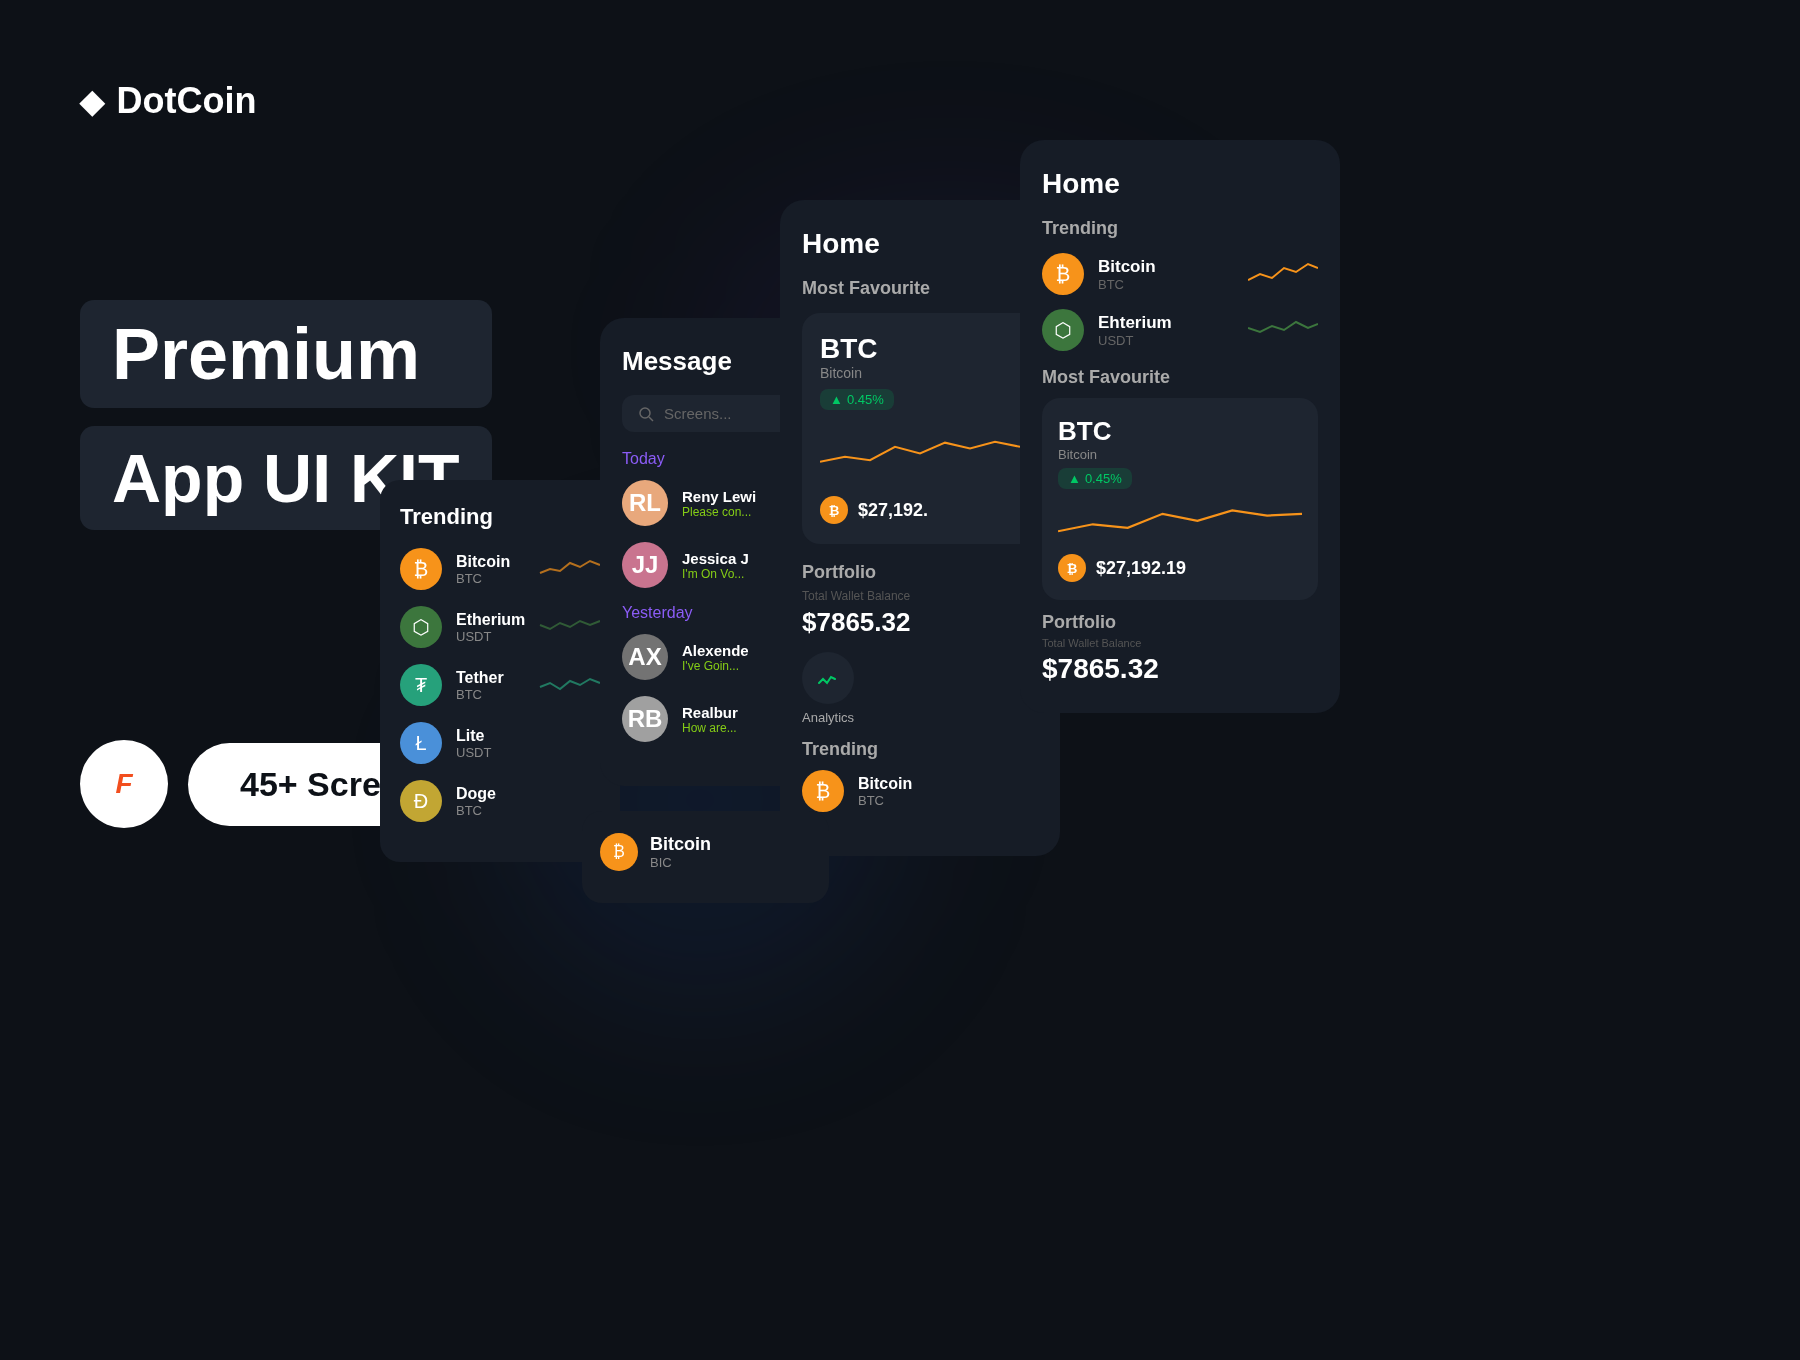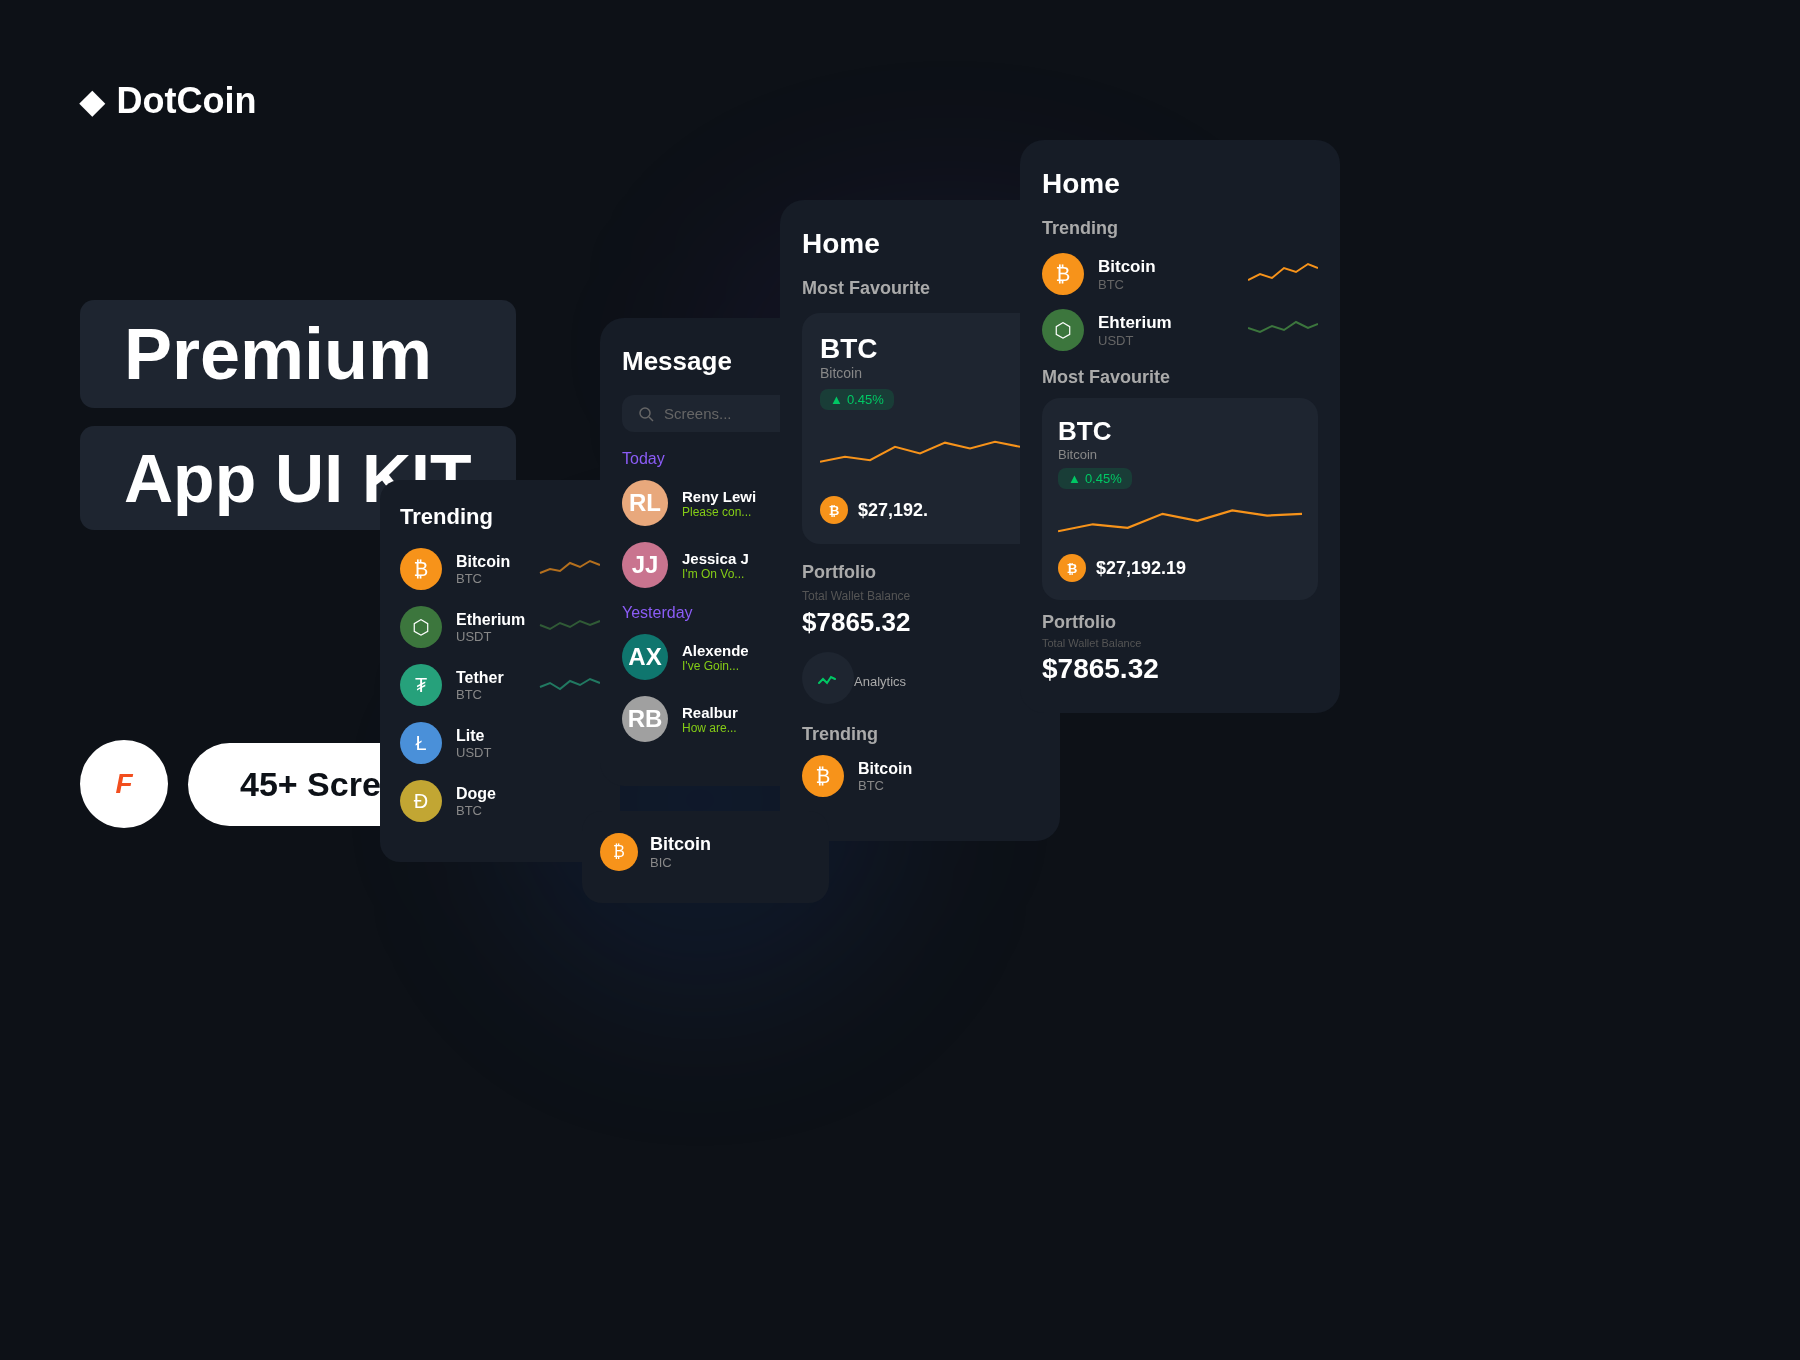--- a/index.html
+++ b/index.html
@@ -31,21 +31,21 @@
 
     
     .hero-text {
       position: absolute;
       top: 300px;
       left: 80px;
     }
     .hero-text .badge {
       background: #1e2530;
       border-radius: 14px;
-      padding: 18px 44px;
+      padding: 18px 32px;
       color: #fff;
       font-size: 72px;
       font-weight: 700;
       display: block;
       margin-bottom: 18px;
       line-height: 1;
     }
     .hero-text .badge.crypto {
       font-size: 60px;
     }
@@ -175,21 +175,21 @@
       border-radius: 50%;
       display: flex;
       align-items: center;
       justify-content: center;
       font-size: 24px;
       font-weight: 700;
       flex-shrink: 0;
     }
     .av1 { background: #e8a87c; }
     .av2 { background: #c9748f; }
-    .av3 { background: #0f766e; }
+    .av3 { background: #737373; }
     .av4 { background: #a0a0a0; }
     .msg-info .sender { font-size: 15px; font-weight: 700; }
     .msg-info .preview { font-size: 12px; color: #84cc16; }
 
     
     .home-panel-mid {
       position: absolute;
       top: 200px;
       left: 780px;
       width: 280px;
@@ -252,22 +252,22 @@
 
     
     .portfolio-section { margin-top: 8px; }
     .portfolio-label { font-size: 18px; font-weight: 600; color: #aaa; margin-bottom: 6px; }
     .portfolio-sublabel { font-size: 12px; color: #555; margin-bottom: 4px; }
     .portfolio-value { font-size: 26px; font-weight: 700; }
 
     
     .analytics-item {
       display: flex;
-      flex-direction: row;
-      align-items: center;
+      flex-direction: column;
+      align-items: flex-start;
       margin-top: 14px;
     }
     .analytics-icon-circle {
       width: 52px; height: 52px;
       border-radius: 50%;
       background: #1e2530;
       display: flex; align-items: center; justify-content: center;
       font-size: 22px;
       margin-bottom: 6px;
     }

